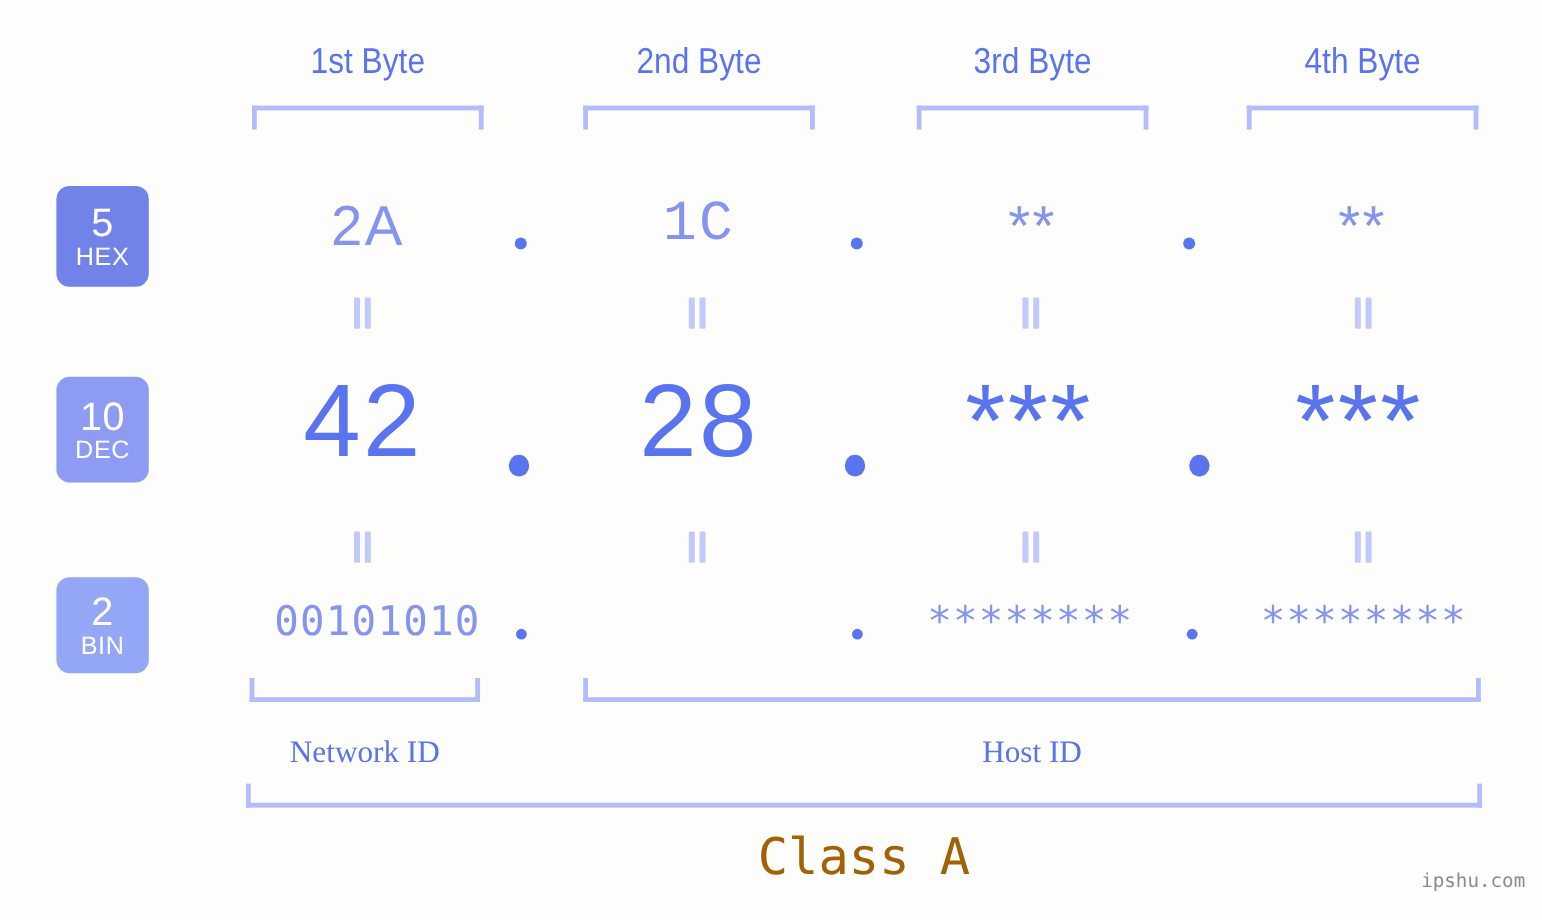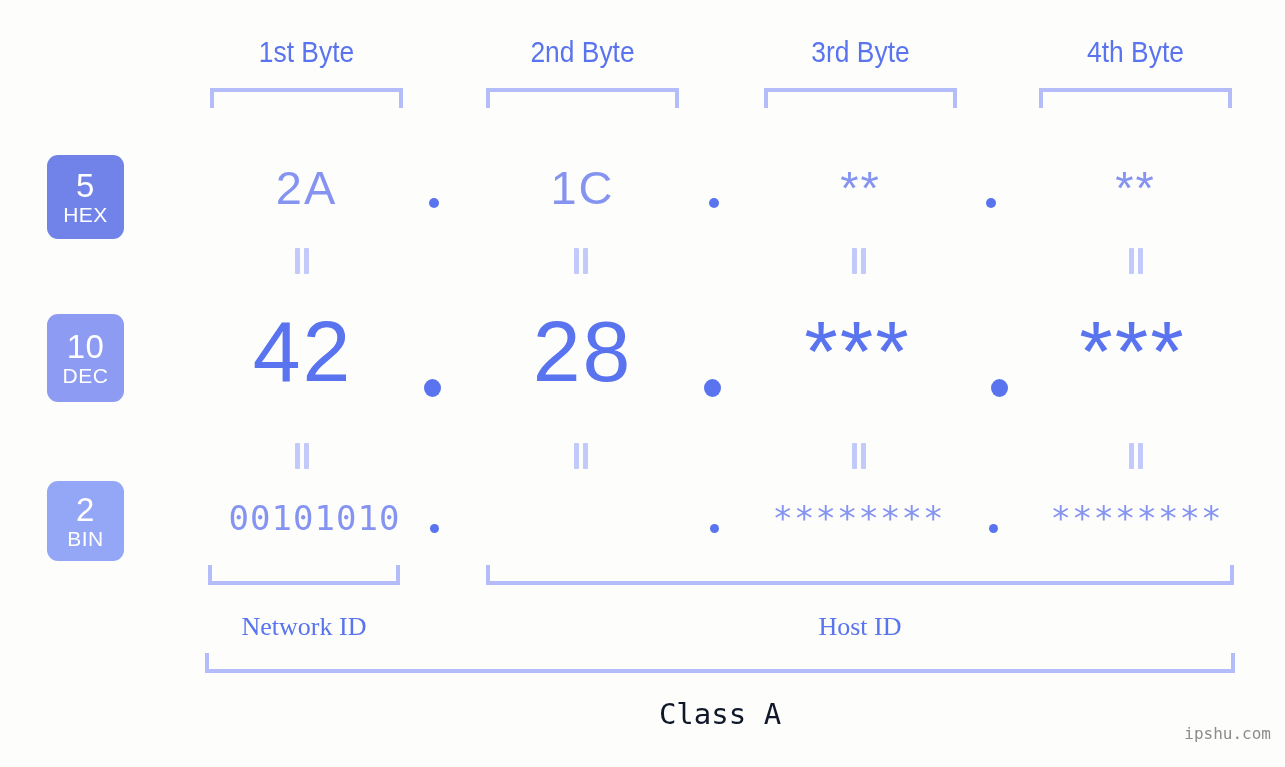--- a/index.html
+++ b/index.html
@@ -156,22 +156,22 @@
     white-space: nowrap;
   }
 
   
   #class-label {
     position: absolute;
     top: 694px;
     height: 40px;
     line-height: 40px;
     text-align: center;
-    font-size: 29px;
-    color: #0f172a;
+    font-size: 42px;
+    color: #a16207;
     font-family: "DejaVu Sans Mono", monospace;
     white-space: nowrap;
   }
 
   
   #watermark {
     position: absolute;
     right: 14px;
     top: 712px;
     font-size: 16px;
@@ -204,21 +204,21 @@
     <div class="num">10</div>
     <div class="name">DEC</div>
   </div>
   <div class="badge" id="badge-bin">
     <div class="num">2</div>
     <div class="name">BIN</div>
   </div>
 
   <div class="val hex-val" style="left:210px; width:193px;">2A</div>
   <div class="dot dot-hex" style="left:429px;"></div>
-  <div class="val hex-val" style="left:486px; width:193px;">1C</div>
+  <div class="val hex-val" style="left:486px; width:193px;font-family:Liberation Mono, monospace;">1C</div>
   <div class="dot dot-hex" style="left:709px;"></div>
   <div class="val hex-val" style="left:764px; width:193px;">**</div>
   <div class="dot dot-hex" style="left:986px;"></div>
   <div class="val hex-val" style="left:1039px; width:193px;">**</div>
 
   <div class="eq" style="left:294px; top:248px;">
     <span class="b1"></span>
       <span class="b2"></span>
   </div>
   <div class="eq" style="left:573px; top:248px;">

